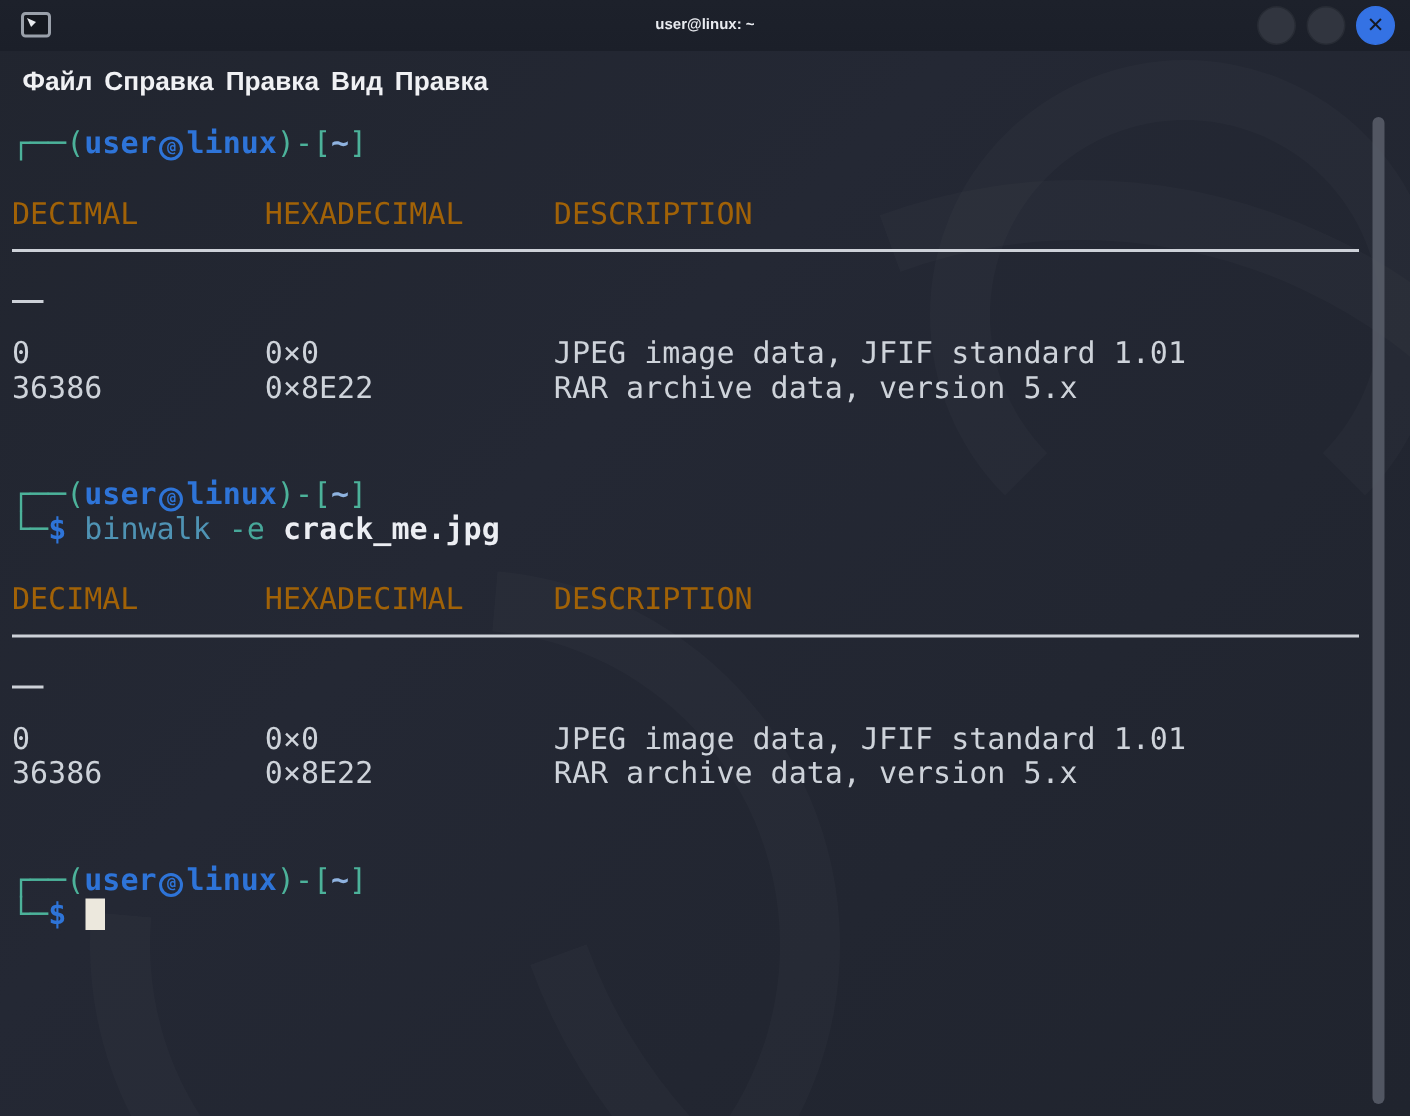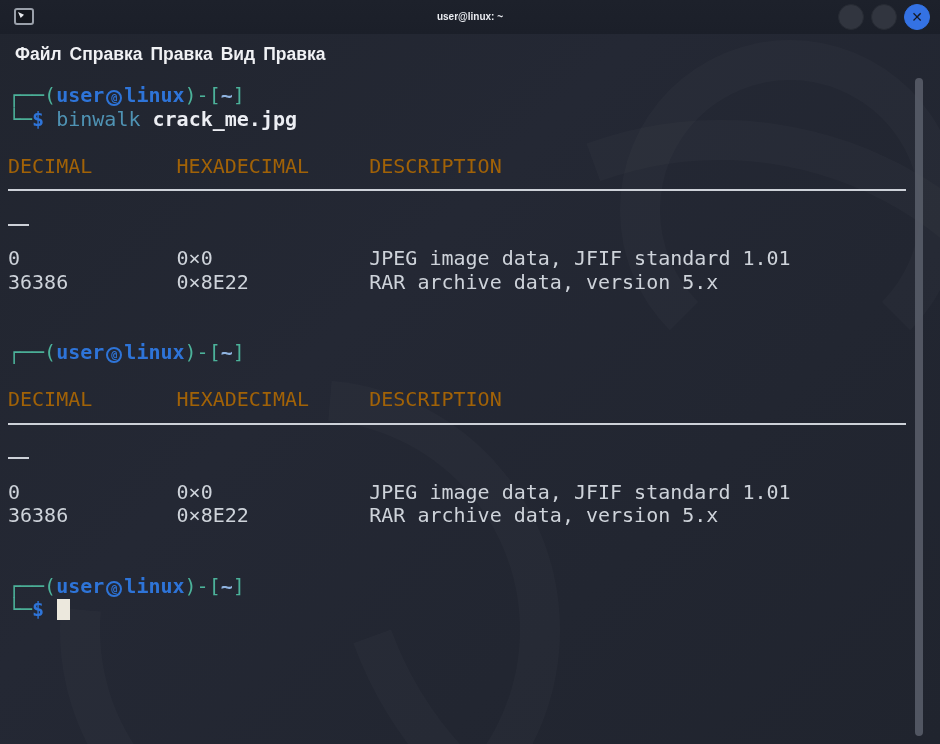--- a/index.html
+++ b/index.html
@@ -111,37 +111,37 @@
   <span class="menu-item">Файл</span>
   <span class="menu-item">Справка</span>
   <span class="menu-item">Правка</span>
   <span class="menu-item">Вид</span>
   <span class="menu-item">Правка</span>
 </div>
 
 <div class="term">
 
   <div class="tline"><span class="frame">┌──(</span><span class="userhost">user</span><span class="at-circle">@</span><span class="userhost">linux</span><span class="frame">)-[</span><span class="path">~</span><span class="frame">]</span></div>
-  <div class="tline"><span class="frame">└─</span><span class="dollar">$</span><span> </span><span class="cmd">binwalk</span><span> </span><span class="file">crack_me.jpg</span></div>
   <div class="tline"></div>
 
   <div class="tline hdr"><span class="cell-dec">DECIMAL</span><span class="cell-hex">HEXADECIMAL</span><span>DESCRIPTION</span></div>
   <div class="sep-holder">
       <div class="sepline"></div>
     </div>
   <div class="sep-holder">
       <div class="sepwrap"></div>
     </div>
 
   <div class="tline"><span class="cell-dec">0</span><span class="cell-hex">0×0</span><span>JPEG image data, JFIF standard 1.01</span></div>
   <div class="tline"><span class="cell-dec">36386</span><span class="cell-hex">0×8E22</span><span>RAR archive data, version 5.x</span></div>
   <div class="tline"></div>
   <div class="tline"></div>
 
   <div class="tline"><span class="frame">┌──(</span><span class="userhost">user</span><span class="at-circle">@</span><span class="userhost">linux</span><span class="frame">)-[</span><span class="path">~</span><span class="frame">]</span></div>
+  <div class="tline"><span class="frame">└─</span><span class="dollar">$</span><span> </span><span class="cmd">binwalk</span><span> </span><span class="opt">-e</span><span> </span><span class="file">crack_me.jpg</span></div>
   <div class="tline"></div>
 
   <div class="tline hdr"><span class="cell-dec">DECIMAL</span><span class="cell-hex">HEXADECIMAL</span><span>DESCRIPTION</span></div>
   <div class="sep-holder">
       <div class="sepline"></div>
     </div>
   <div class="sep-holder">
       <div class="sepwrap"></div>
     </div>
 

